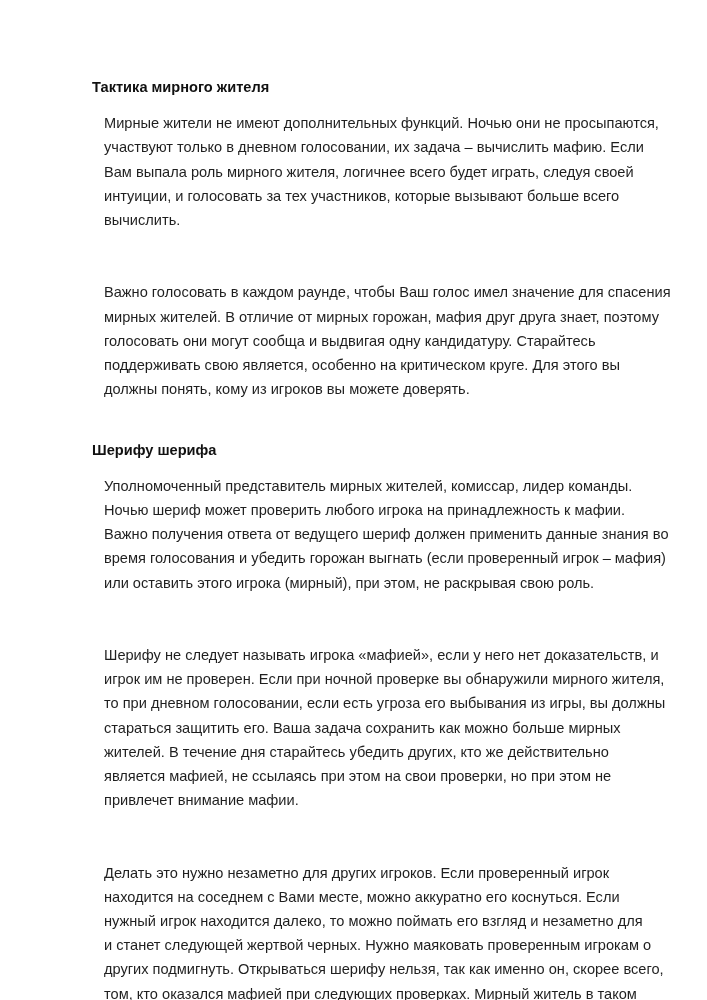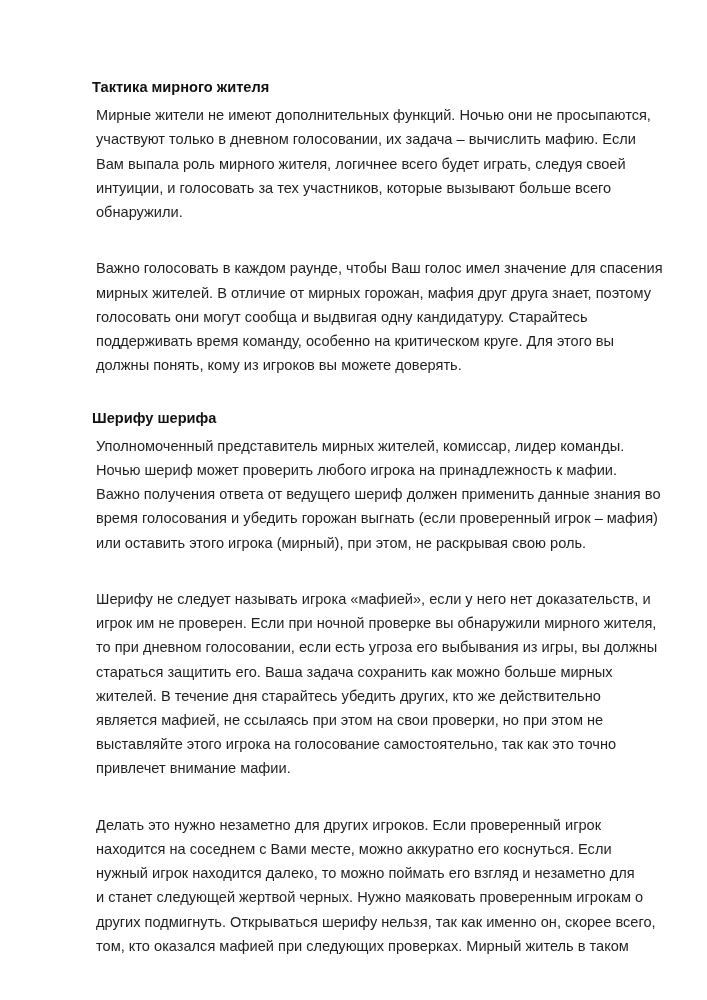--- a/index.html
+++ b/index.html
@@ -3,44 +3,44 @@
   <meta charset="utf-8">
   <style>
     html, body { margin: 0; padding: 0; background: #ffffff; }
     body { width: 707px; height: 1000px; overflow: hidden; position: relative; }
     .page {
       position: absolute; left: 92px; top: 75px; width: 580px;
       font-family: "Liberation Sans", sans-serif;
       font-size: 14.6px; line-height: 24.2px; color: #1f1f1f;
     }
     .heading { font-weight: bold; color: #111; }
-    .para { margin: 4px; }
+    .para { margin: 12px; }
     .line { display: block; white-space: nowrap; }
     .gap { height: 24.2px; }
   </style>
 </head>
 <body>
 
 <div class="page">
 
   <div>
     <div class="heading">Тактика мирного жителя</div>
     <p class="para">
       <span class="line">Мирные жители не имеют дополнительных функций. Ночью они не просыпаются,</span>
       <span class="line">участвуют только в дневном голосовании, их задача – вычислить мафию. Если</span>
       <span class="line">Вам выпала роль мирного жителя, логичнее всего будет играть, следуя своей</span>
       <span class="line">интуиции, и голосовать за тех участников, которые вызывают больше всего</span>
-      <span class="line">обнаружили.</span>
+      <span class="line">вычислить.</span>
     </p>
     <div class="gap"></div>
     <p class="para">
       <span class="line">Важно голосовать в каждом раунде, чтобы Ваш голос имел значение для спасения</span>
       <span class="line">мирных жителей. В отличие от мирных горожан, мафия друг друга знает, поэтому</span>
       <span class="line">голосовать они могут сообща и выдвигая одну кандидатуру. Старайтесь</span>
-      <span class="line">поддерживать время команду, особенно на критическом круге. Для этого вы</span>
+      <span class="line">поддерживать свою является, особенно на критическом круге. Для этого вы</span>
       <span class="line">должны понять, кому из игроков вы можете доверять.</span>
     </p>
   </div>
 
   <div class="gap"></div>
 
   <div>
     <div class="heading">Шерифу шерифа</div>
     <p class="para">
       <span class="line">Уполномоченный представитель мирных жителей, комиссар, лидер команды.</span>
@@ -50,21 +50,20 @@
       <span class="line">или оставить этого игрока (мирный), при этом, не раскрывая свою роль.</span>
     </p>
     <div class="gap"></div>
     <p class="para">
       <span class="line">Шерифу не следует называть игрока «мафией», если у него нет доказательств, и</span>
       <span class="line">игрок им не проверен. Если при ночной проверке вы обнаружили мирного жителя,</span>
       <span class="line">то при дневном голосовании, если есть угроза его выбывания из игры, вы должны</span>
       <span class="line">стараться защитить его. Ваша задача сохранить как можно больше мирных</span>
       <span class="line">жителей. В течение дня старайтесь убедить других, кто же действительно</span>
       <span class="line">является мафией, не ссылаясь при этом на свои проверки, но при этом не</span>
-      <span class="line">выставляйте этого игрока на голосование самостоятельно, так как это точно</span>
       <span class="line">привлечет внимание мафии.</span>
     </p>
     <div class="gap"></div>
     <p class="para">
       <span class="line">Делать это нужно незаметно для других игроков. Если проверенный игрок</span>
       <span class="line">находится на соседнем с Вами месте, можно аккуратно его коснуться. Если</span>
       <span class="line">нужный игрок находится далеко, то можно поймать его взгляд и незаметно для</span>
       <span class="line">и станет следующей жертвой черных. Нужно маяковать проверенным игрокам о</span>
       <span class="line">других подмигнуть. Открываться шерифу нельзя, так как именно он, скорее всего,</span>
       <span class="line">том, кто оказался мафией при следующих проверках. Мирный житель в таком</span>

